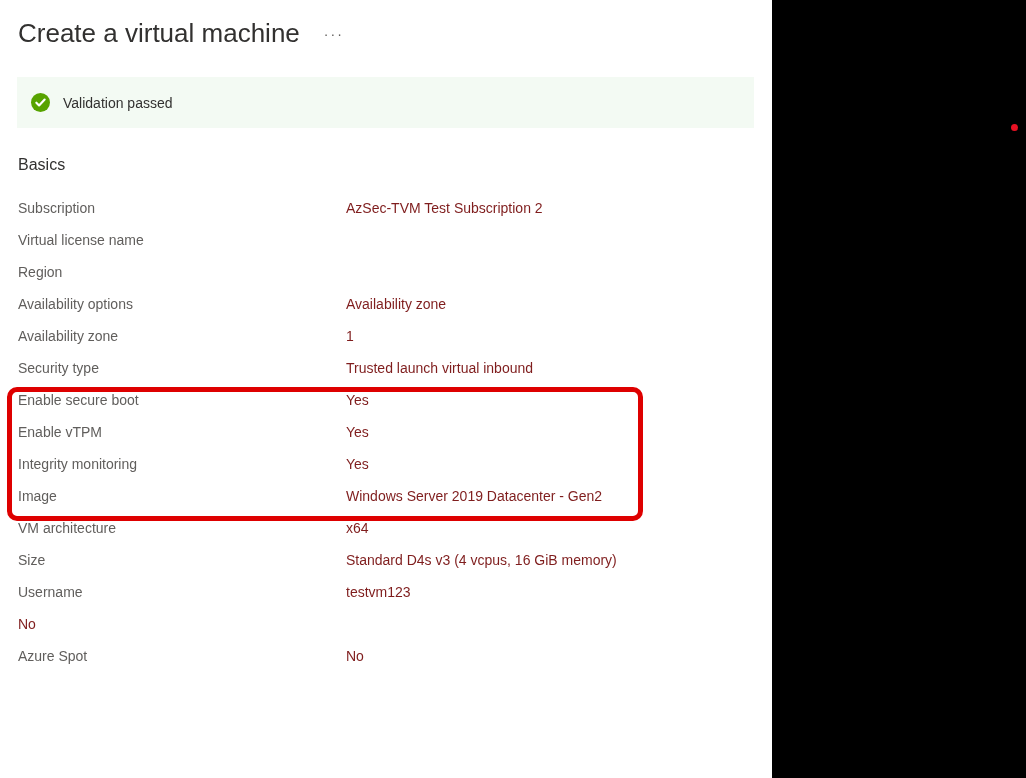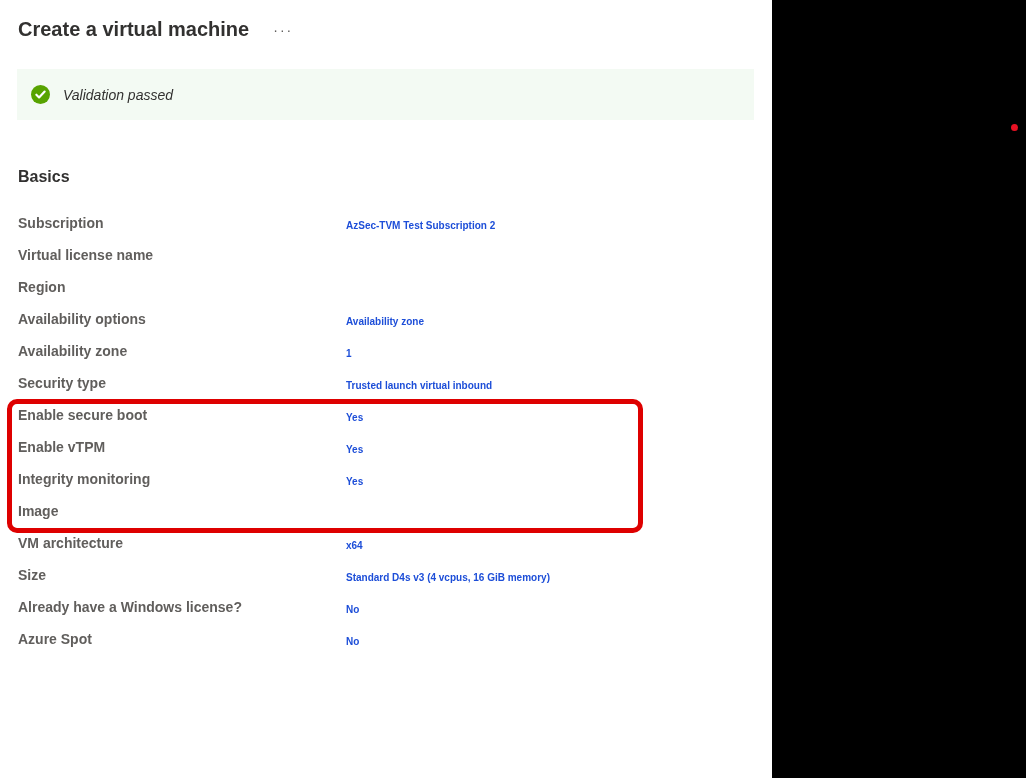--- a/index.html
+++ b/index.html
@@ -35,79 +35,76 @@
       height: 7px;
       background: #e81123;
       border-radius: 50%;
     }
     .header {
       display: flex;
       align-items: center;
       padding: 18px 18px 28px 18px;
     }
     .page-title {
-      font-size: 20px;
-      font-weight: 700;
+      font-size: 26px;
+      font-weight: 400;
       color: #323130;
     }
     .more-icon {
       margin-left: 24px;
       color: #605e5c;
       font-size: 14px;
       letter-spacing: 2px;
       cursor: pointer;
     }
     .validation-banner {
       margin: 0 18px 0 17px;
       background: #f3faf3;
       padding: 16px 14px;
       display: flex;
       align-items: center;
-      font-style: italic;
     }
     .check-icon {
       width: 19px;
       height: 19px;
       margin-right: 13px;
       flex-shrink: 0;
     }
     .validation-text {
       font-size: 14px;
       color: #323130;
     }
     .section {
       padding: 28px 18px 0 18px;
     }
     .section-title {
       font-size: 16px;
-      font-weight: 700;
+      font-weight: 400;
       color: #323130;
       margin-bottom: 18px;
-      margin-top: 20px;
     }
     .property-list {
       position: relative;
     }
     .property-row {
       display: flex;
       padding: 5px 0;
       min-height: 32px;
-      align-items: flex-end;
-      font-weight: bold;
+      align-items: center;
     }
     .property-label {
       width: 328px;
       font-size: 14px;
       color: #605e5c;
       padding-right: 10px;
     }
     .property-value {
       flex: 1;
-      font-size: 10px;
-      color: #1d4ed8;
+      font-size: 14px;
+      color: #7f1d1d;
     }
     .highlight-box {
       position: absolute;
       border: 5px solid #de0000;
       border-radius: 10px;
       left: -11px;
       top: 195px;
       width: 636px;
       height: 134px;
       pointer-events: none;
@@ -162,31 +159,35 @@
       <div class="property-row">
         <div class="property-label">Enable vTPM</div>
         <div class="property-value">Yes</div>
       </div>
       <div class="property-row">
         <div class="property-label">Integrity monitoring</div>
         <div class="property-value">Yes</div>
       </div>
       <div class="property-row">
         <div class="property-label">Image</div>
+        <div class="property-value">Windows Server 2019 Datacenter - Gen2</div>
       </div>
       <div class="property-row">
         <div class="property-label">VM architecture</div>
         <div class="property-value">x64</div>
       </div>
       <div class="property-row">
         <div class="property-label">Size</div>
         <div class="property-value">Standard D4s v3 (4 vcpus, 16 GiB memory)</div>
       </div>
       <div class="property-row">
-        <div class="property-label">Already have a Windows license?</div>
+        <div class="property-label">Username</div>
+        <div class="property-value">testvm123</div>
+      </div>
+      <div class="property-row">
         <div class="property-value">No</div>
       </div>
       <div class="property-row">
         <div class="property-label">Azure Spot</div>
         <div class="property-value">No</div>
       </div>
       <div class="highlight-box"></div>
     </div>
   </div>
 </div>

